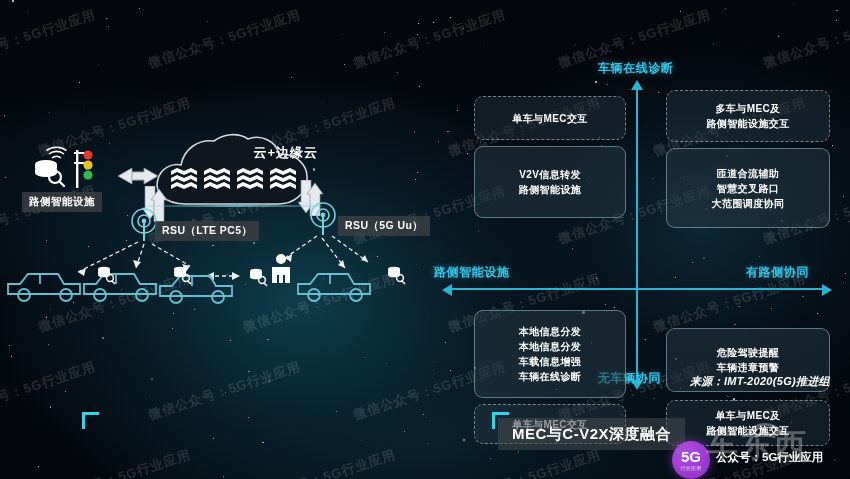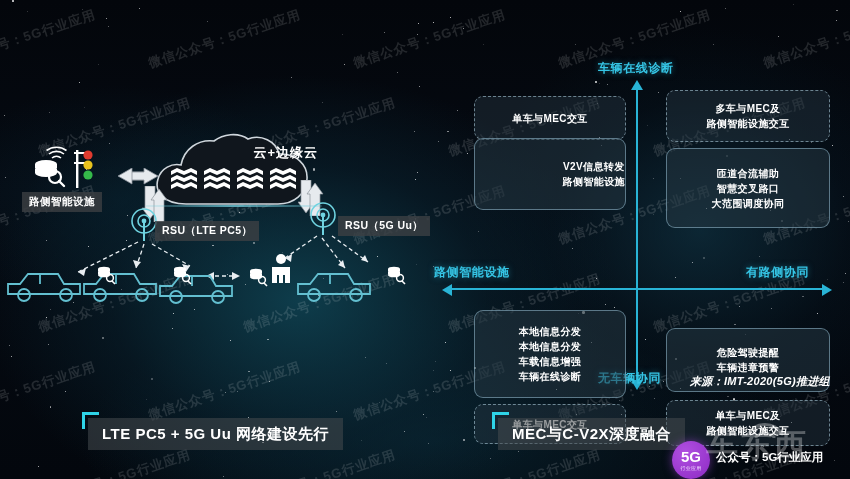--- a/index.html
+++ b/index.html
@@ -76,21 +76,21 @@
   .axlabel.right{left:306px;top:194px;}
 
   .qbox{position:absolute;border-radius:9px;display:flex;align-items:center;
     justify-content:center;text-align:center;color:#fff;font-size:10px;
     font-weight:700;line-height:1.5;letter-spacing:.4px;
     background:rgba(36,54,66,.55);margin-left:8px;}
   .qbox.solid{border:1px solid rgba(150,190,210,.55);}
   .qbox.dashed{border:1px dashed rgba(165,195,210,.62);background:rgba(40,58,70,.42);}
 
   .q-tl-tag {left:26px; top:26px;  width:150px;height:42px;}
-  .q-tl-main{left:26px; top:68px;  width:150px;height:70px;justify-content:flex-end;}
+  .q-tl-main{left:26px; top:76px;  width:150px;height:70px;}
   .q-tr-tag {left:218px;top:20px;  width:162px;height:50px;}
   .q-tr-main{left:218px;top:78px;  width:162px;height:78px;}
   .q-bl-main{left:26px; top:240px; width:150px;height:86px;}
   .q-bl-tag {left:26px; top:334px; width:150px;height:38px;}
   .q-br-main{left:218px;top:258px; width:162px;height:62px;}
   .q-br-tag {left:218px;top:330px; width:162px;height:44px;}
 
   .source{position:absolute;left:690px;top:374px;color:#fff;font-size:11px;
     font-weight:700;font-style:italic;letter-spacing:.3px;white-space:nowrap;}
 
@@ -590,21 +590,20 @@
       <div>
         <div>单车与MEC及</div>
         <div>路侧智能设施交互</div>
       </div>
     </div>
   </div>
 
   <div class="source">来源：IMT-2020(5G)推进组</div>
 
   <div class="corner k1"></div>
-  <div class="cap c1">LTE PC5 + 5G Uu 网络建设先行</div>
   <div class="corner k2"></div>
   <div class="cap c2">MEC与C-V2X深度融合</div>
 
   <div class="badge5g">
     <span class="b1">5G</span>
     <span class="b2">行业应用</span>
   </div>
 
   <svg class="brandarc" width="46" height="20" viewBox="0 0 46 20">
     <g fill="none" stroke="rgba(255,255,255,.33)" stroke-width="3" stroke-linecap="round">

